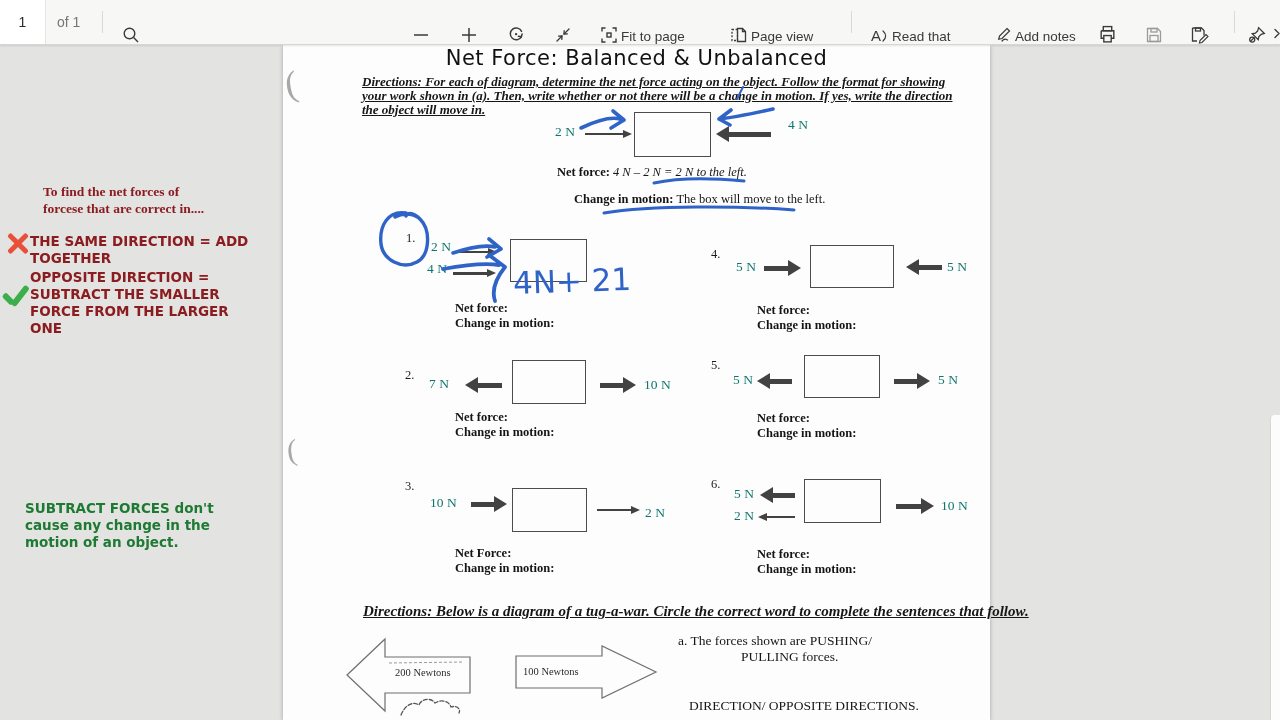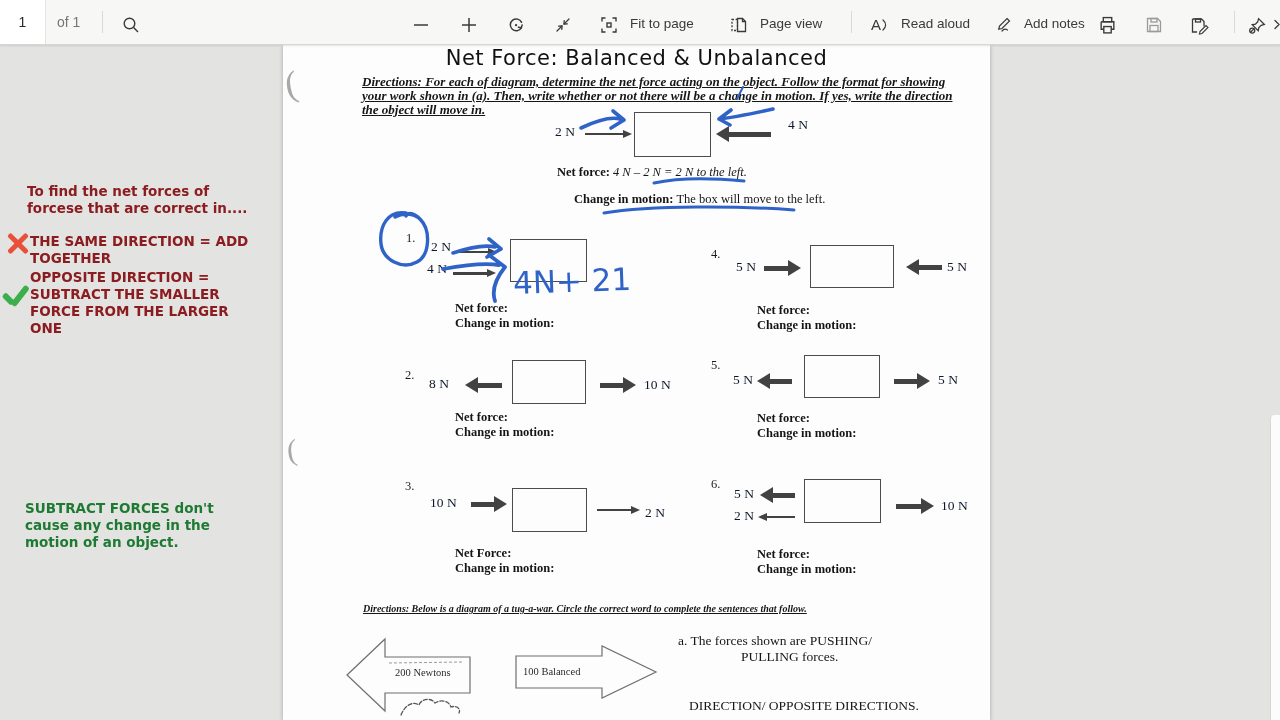--- a/index.html
+++ b/index.html
@@ -11,22 +11,22 @@
   .toolbar { position:absolute; left:0; top:0; width:1280px; height:45px;
              background:#f7f7f6; border-bottom:1px solid #d6d6d4;
              box-shadow:0 1px 2px rgba(0,0,0,.10); z-index:30; }
   .pagebox { position:absolute; left:0; top:0; width:46px; height:44px;
              background:#ffffff; border-right:1px solid #e4e4e2;
              display:flex; align-items:center; justify-content:center;
              font-size:14px; color:#2b2b2b; }
   .ofpages { position:absolute; left:57px; top:0; height:44px; display:flex;
              align-items:center; font-size:14px; color:#767674; }
   .vdiv { position:absolute; top:11px; width:1px; height:22px; background:#d9d9d7; }
-  .tbtn { position:absolute; top:16px; height:44px; display:flex; align-items:flex-start;
-          gap:12px; background:none; border:none; font-family:"Liberation Sans",sans-serif;
+  .tbtn { position:absolute; top:0; height:44px; display:flex; align-items:flex-end;
+          gap:3px; background:none; border:none; font-family:"Liberation Sans",sans-serif;
           font-size:13.5px; color:#3a3a3a; padding:0 2px; }
   .tbtn svg { display:block; }
   .ra-glyph { font-size:15px; color:#3a3a3a; font-family:"Liberation Sans",sans-serif; }
 
   
   .canvas { position:absolute; left:0; top:45px; width:1280px; height:675px;
             background:#e3e3e1; overflow:hidden; }
 
   
   .note { position:absolute; font-family:"DejaVu Sans",sans-serif; font-weight:bold;
@@ -46,21 +46,21 @@
   
   .page { position:absolute; left:283px; top:0; width:707px; height:675px;
           background:#fdfdfd; box-shadow:0 1px 4px rgba(0,0,0,.28); }
   .pg-title { position:absolute; left:0; right:0; top:1px; text-align:center;
               font-family:"DejaVu Sans",sans-serif; font-size:21px; letter-spacing:.5px;
               color:#111; }
   .dirline { position:absolute; font-family:"Liberation Serif",serif; font-style:italic;
              font-weight:bold; font-size:13px; color:#161616; text-decoration:underline;
              white-space:nowrap; }
   .flabel { position:absolute; font-family:"Liberation Serif",serif; font-size:13.5px;
-            color:#0f172a; white-space:nowrap; }
+            color:#0f766e; white-space:nowrap; }
   .pnum { position:absolute; font-family:"Liberation Serif",serif; font-size:12.5px; color:#1c1c1c; }
   .box { position:absolute; border:1.5px solid #4c4c4c; background:#fdfdfd; }
   .lbl { position:absolute; font-family:"Liberation Serif",serif; font-weight:bold;
          font-size:12.5px; color:#151515; white-space:nowrap; }
   .ital { font-style:italic; font-weight:normal; }
 
   
   .arrow { position:absolute; display:flex; align-items:center; }
   .shaft { background:#424242; }
   .h-r { width:0; height:0; border-style:solid; border-color:transparent; border-left-color:#424242; }
@@ -162,21 +162,21 @@
 
     <div class="vdiv" style="left:851px"></div>
 
     <button class="tbtn" style="left:869px">
       <span style="display:flex;align-items:center;">
         <span class="ra-glyph">A</span>
         <svg width="8" height="16" viewBox="0 0 8 16" fill="none" stroke="#3a3a3a" stroke-width="1.2" stroke-linecap="round">
           <path d="M2,3 C5.5,6 5.5,10 2,13"></path>
         </svg>
       </span>
-      <span>Read aloud</span>
+      <span>Read that</span>
     </button>
 
     <button class="tbtn" style="left:992px">
       <span>
         <svg width="18" height="18" viewBox="0 0 18 18" fill="none" stroke="#3a3a3a" stroke-width="1.2" stroke-linecap="round">
           <path d="M13,2.5 l2.5,2.5 -7.5,7.5 -3.3,0.8 0.8,-3.3 z"></path>
           <path d="M8,15 q2.5,-3 5.5,-1"></path>
         </svg>
       </span>
       <span>Add notes</span>
@@ -225,21 +225,21 @@
       <span>
         <svg width="12" height="19" viewBox="0 0 12 18" fill="none" stroke="#3a3a3a" stroke-width="1.3" stroke-linecap="round">
           <path d="M1,4 l4,4 -4,4 M7,4 l4,4 -4,4"></path>
         </svg>
       </span>
     </button>
   </div>
 
   <div class="canvas">
 
-    <div class="note maroon" style="left:27px; top:138px;">
+    <div class="note maroon" style="left:43px; top:138px;font-family:Liberation Serif, serif;">
       <div>To find the net forces of</div>
       <div>forcese that are correct in....</div>
     </div>
 
     <span class="xmark" style="left:6px; top:186px;">
         <i></i>
         <i></i>
       </span>
     <div class="note maroon" style="left:30px; top:188px;">
       <div>THE SAME DIRECTION = ADD</div>
@@ -331,21 +331,21 @@
         <path d="M4,22 C22,16 38,14 46,16 M52,18 L40,8 M52,18 L38,26" stroke="#2f63c8" stroke-width="3.6" fill="none" stroke-linecap="round"></path>
       </svg>
       <svg class="ink" style="left:158px; top:206px;" width="80" height="56" viewBox="0 0 80 56">
         <path d="M2,18 C24,14 44,12 58,14 M64,16 L48,4 M64,16 C56,26 50,38 54,50" stroke="#2f63c8" stroke-width="3.8" fill="none" stroke-linecap="round"></path>
       </svg>
       <span class="annot-text" style="left:230px; top:218px;">4N+ 21</span>
       <span class="lbl" style="left:172px; top:256px;">Net force:</span>
       <span class="lbl" style="left:172px; top:271px;">Change in motion:</span>
 
       <span class="pnum" style="left:122px; top:323px;">2.</span>
-      <span class="flabel" style="left:146px; top:331px;">8 N</span>
+      <span class="flabel" style="left:146px; top:331px;">7 N</span>
       <span class="arrow thick" style="left:182px; top:332px;">
           <span class="h-l"></span>
           <span class="shaft" style="width:24px"></span>
         </span>
       <div class="box" style="left:229px; top:315px; width:74px; height:44px;"></div>
       <span class="arrow thick" style="left:317px; top:332px;">
           <span class="shaft" style="width:23px"></span>
           <span class="h-r"></span>
         </span>
       <span class="flabel" style="left:361px; top:332px;">10 N</span>
@@ -410,32 +410,32 @@
         </span>
       <div class="box" style="left:521px; top:434px; width:77px; height:44px;"></div>
       <span class="arrow thick" style="left:613px; top:453px;">
           <span class="shaft" style="width:25px"></span>
           <span class="h-r"></span>
         </span>
       <span class="flabel" style="left:658px; top:453px;">10 N</span>
       <span class="lbl" style="left:474px; top:502px;">Net force:</span>
       <span class="lbl" style="left:474px; top:517px;">Change in motion:</span>
 
-      <div class="dirline" style="left:80px; top:558px; font-size:10px;">Directions: Below is a diagram of a tug-a-war. Circle the correct word to complete the sentences that follow.</div>
+      <div class="dirline" style="left:80px; top:558px; font-size:15px;">Directions: Below is a diagram of a tug-a-war. Circle the correct word to complete the sentences that follow.</div>
 
       <svg class="ink" style="left:60px; top:591px;" width="130" height="80" viewBox="0 0 130 80">
         <polygon points="4,39 42,3 42,21 127,21 127,57 42,57 42,75" fill="none" stroke="#6f6f6f" stroke-width="1.2"></polygon>
         <line x1="46" y1="27" x2="120" y2="26" stroke="#9a9a9a" stroke-width="1" stroke-dasharray="3 2"></line>
       </svg>
       <span class="tuglabel" style="left:112px; top:622px;">200 Newtons</span>
 
       <svg class="ink" style="left:230px; top:598px;" width="146" height="58" viewBox="0 0 146 58">
         <polygon points="3,13 89,13 89,3 143,29 89,55 89,45 3,45" fill="none" stroke="#6f6f6f" stroke-width="1.2"></polygon>
       </svg>
-      <span class="tuglabel" style="left:240px; top:621px;">100 Balanced</span>
+      <span class="tuglabel" style="left:240px; top:621px;">100 Newtons</span>
 
       <svg class="ink" style="left:114px; top:650px;" width="72" height="26" viewBox="0 0 72 26">
         <path d="M4,20 C8,10 16,6 22,10 C24,4 34,2 38,8 C44,4 52,6 54,12 C60,10 64,14 62,18" stroke="#555" stroke-width="1.3" fill="none" stroke-dasharray="4 2" stroke-linecap="round"></path>
       </svg>
 
       <span class="qa" style="left:395px; top:588px;">a. The forces shown are PUSHING/</span>
       <span class="qa" style="left:458px; top:604px;">PULLING forces.</span>
       <span class="qa" style="left:406px; top:653px;">DIRECTION/ OPPOSITE DIRECTIONS.</span>
 
     </div>

